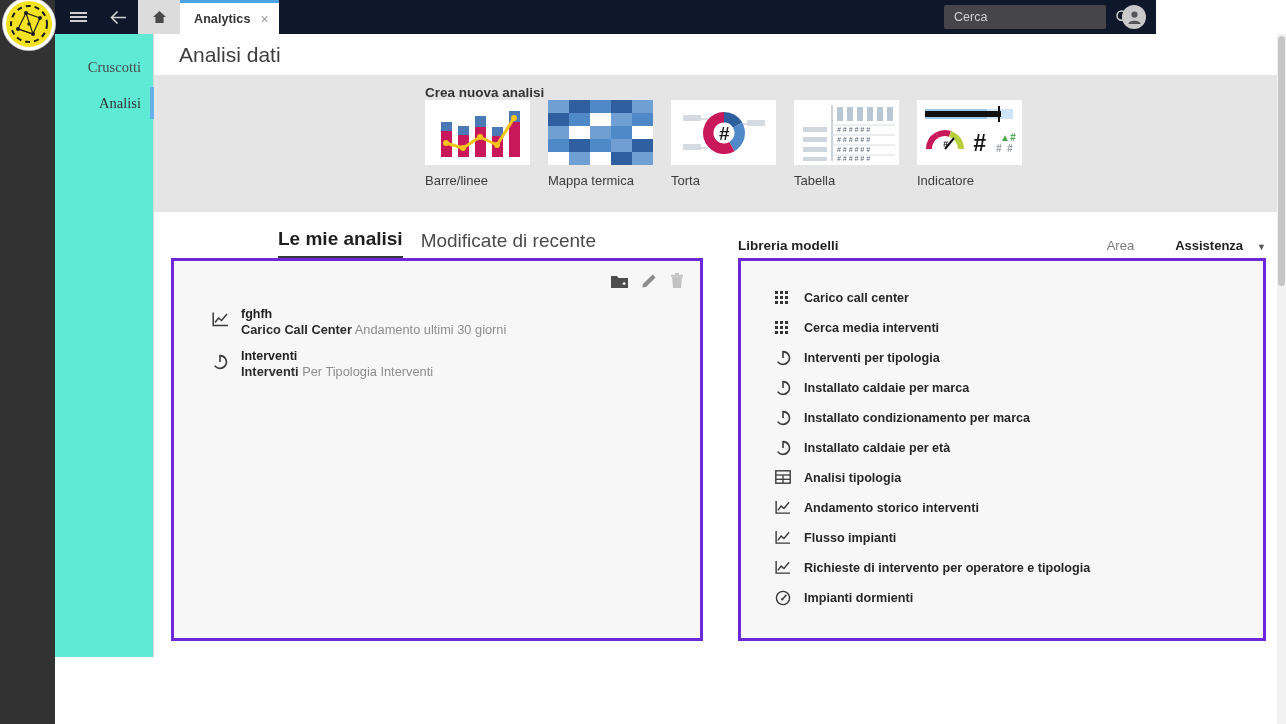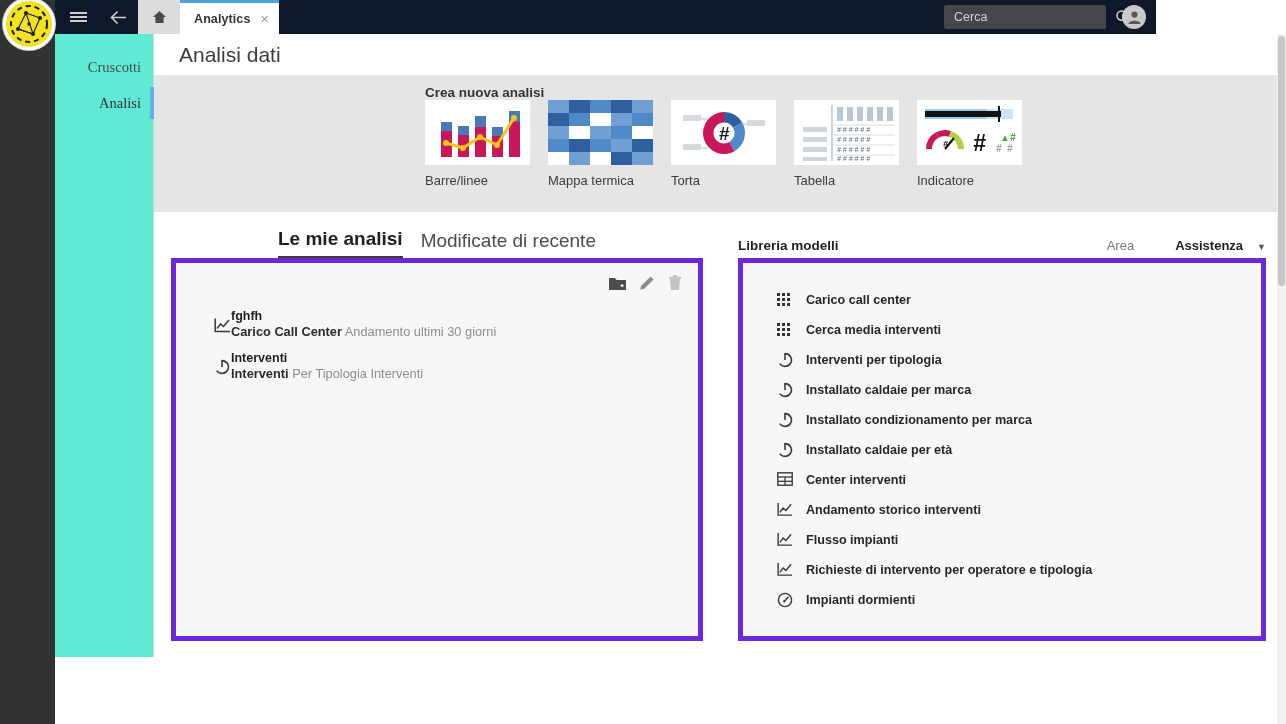--- a/index.html
+++ b/index.html
@@ -129,33 +129,33 @@
     height: 34px; display: flex; align-items: flex-end;
     justify-content: space-between; padding-bottom: 5px;
   }
   .colhead-title { font-size: 13.5px; font-weight: bold; color: #1f1f1f; }
   .colhead-right { display: flex; align-items: baseline; gap: 14px; }
   .area-label { font-size: 13px; color: #7b7b7b; }
   .area-value { font-size: 13px; font-weight: bold; color: #1f1f1f; cursor: pointer; margin-left: 27px; }
   .caret { font-size: 9px; color: #555; cursor: pointer; }
 
   .panel {
-    background: #f7f7f7; border: 5px solid #6d28d9;
+    background: #f7f7f7; border: 3px solid #6d28d9;
     height: 383px; position: relative;
   }
 
   .panel-tools {
     position: absolute; right: 16px; top: 12px;
     display: flex; gap: 13px; align-items: center;
   }
   .tool { cursor: pointer; display: flex; }
 
   .analysis-list { padding: 46px 0 0 38px; }
   .analysis-item {
-    display: flex; align-items: center;
+    display: flex; gap: 12px; align-items: flex-start;
     margin-bottom: 11px; cursor: pointer;
   }
   .ai-icon { width: 17px; padding-top: 5px; flex: none; }
   .ai-title { font-size: 12.5px; font-weight: bold; color: #1f1f1f; line-height: 15px; }
   .ai-sub { font-size: 12.8px; color: #8e8e8e; line-height: 16px; }
   .ai-sub b { color: #2b2b2b; font-weight: bold; }
 
   .lib-list { padding: 22px 0 0 34px; }
   .lib-item {
     display: flex; gap: 13px; align-items: center;
@@ -576,21 +576,21 @@
 
           <div class="lib-item">
             <span class="lib-icon">
               <svg width="16" height="14" viewBox="0 0 16 14" aria-hidden="true">
                 <rect x="0.8" y="0.8" width="14.4" height="12.4" stroke="#3a3a3a" stroke-width="1.4" fill="none"></rect>
                 <line x1="0.8" y1="5" x2="15.2" y2="5" stroke="#3a3a3a" stroke-width="1.3"></line>
                 <line x1="0.8" y1="9.3" x2="15.2" y2="9.3" stroke="#3a3a3a" stroke-width="1.3"></line>
                 <line x1="8" y1="5" x2="8" y2="13.2" stroke="#3a3a3a" stroke-width="1.3"></line>
               </svg>
             </span>
-            <span class="lib-label">Center interventi</span>
+            <span class="lib-label">Analisi tipologia</span>
           </div>
 
           <div class="lib-item">
             <span class="lib-icon">
               <svg width="17" height="15" viewBox="0 0 17 15" aria-hidden="true">
                 <path d="M1.2 0.5 V13.5 H16" stroke="#3a3a3a" stroke-width="1.5" fill="none"></path>
                 <polyline points="3,10.5 6.5,6 9.5,8.5 15,2" stroke="#3a3a3a" stroke-width="1.5" fill="none"></polyline>
               </svg>
             </span>
             <span class="lib-label">Andamento storico interventi</span>

